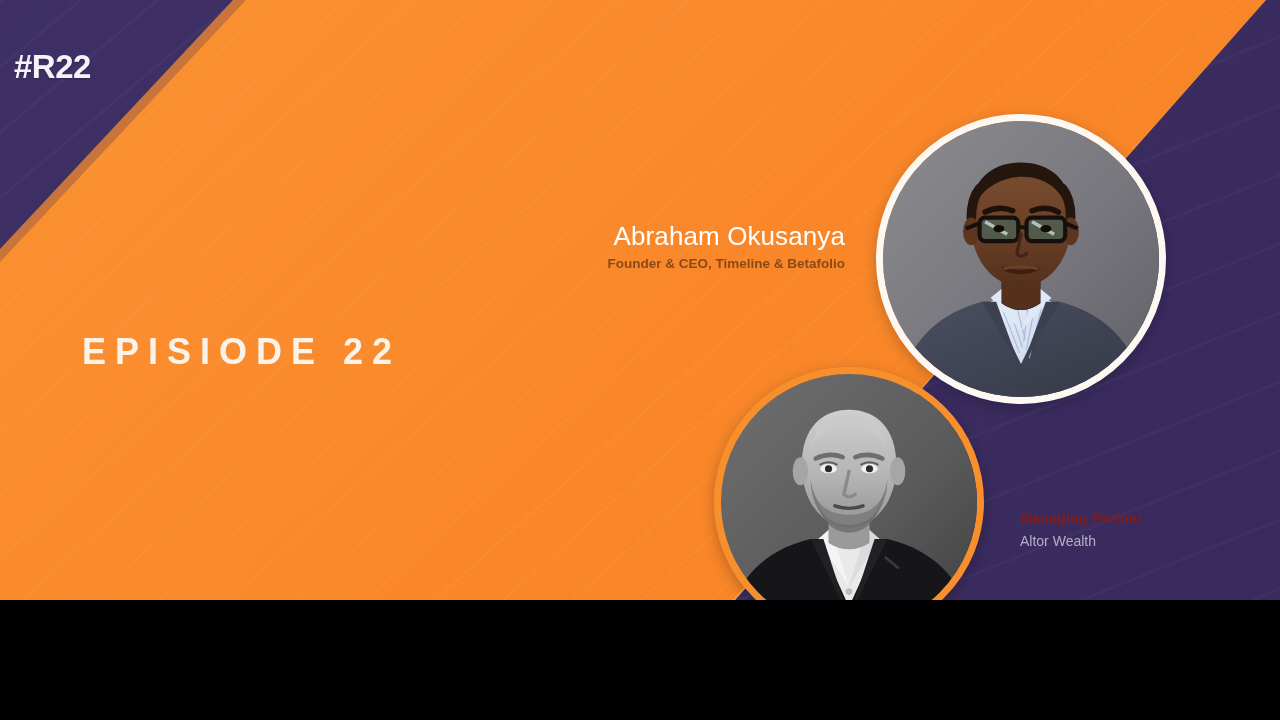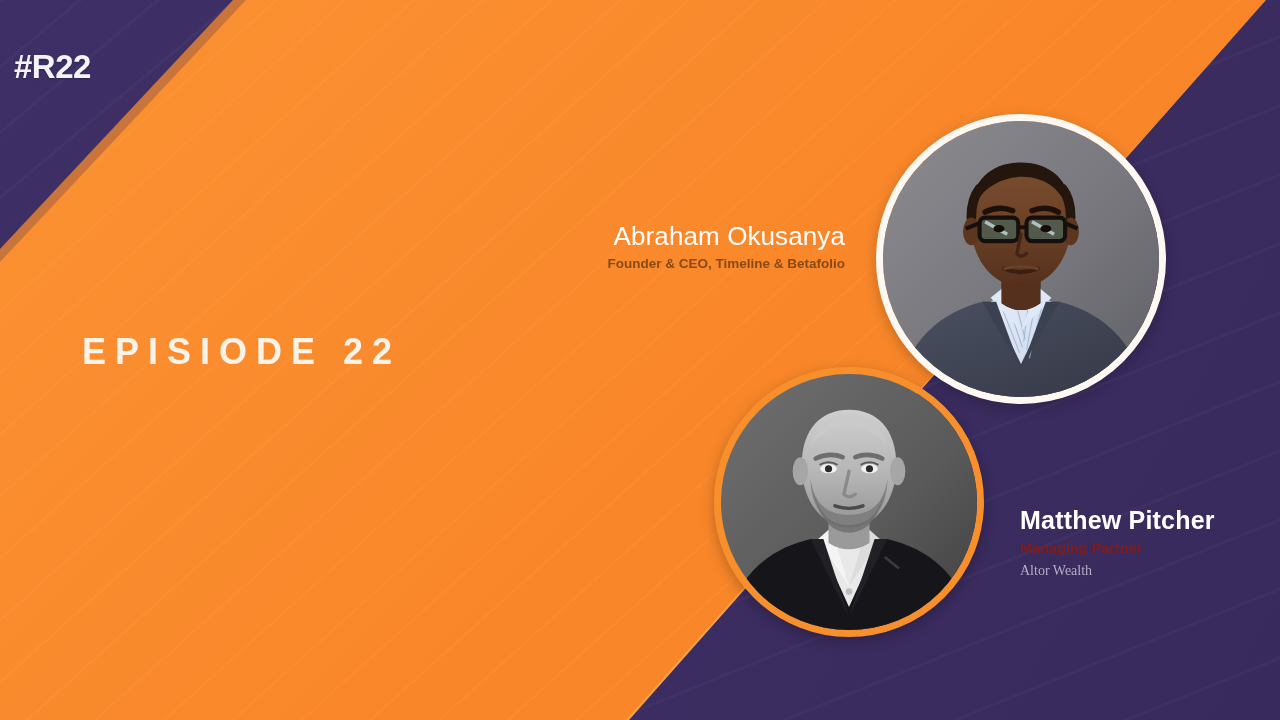--- a/index.html
+++ b/index.html
@@ -1,21 +1,21 @@
 <!DOCTYPE html>
 <html><head>
 <meta charset="utf-8">
 <style>
   html,body{margin:0;padding:0;background:#000;}
   *{box-sizing:border-box;}
 
   #stage{
     position:relative;
     width:1280px;
-    height:720px;
+    height:600px;
     overflow:hidden;
     font-family:"Liberation Sans", sans-serif;
     background:#FA8C28;
   }
 
   
   .layer{position:absolute;inset:0;}
 
   
   .bg-orange{
@@ -159,21 +159,21 @@
   #matthew-text .sp-name{
     font-size:25px;font-weight:bold;color:#FFFFFF;line-height:1.2;
     letter-spacing:0.2px;
   }
   #matthew-text .sp-role{
     margin-top:5px;
     font-size:14.5px;font-weight:bold;color:#7f1d1d;line-height:1.2;
   }
   #matthew-text .sp-org{
     margin-top:6px;
-    font-size:14px;font-weight:normal;color:#B6AEC8;line-height:1.2;font-family:Liberation Serif, serif;
+    font-size:14px;font-weight:normal;color:#B6AEC8;line-height:1.2;
   }
 </style>
 </head>
 <body>
 
 <div id="stage">
 
   <div class="layer bg-orange"></div>
   <div class="layer bg-purple-rim"></div>
   <div class="layer bg-purple"></div>
@@ -321,18 +321,17 @@
       <path d="M91 100 Q100 98 109 100" stroke="#a3a3a3" stroke-width="1.6" fill="none" stroke-linecap="round"></path>
     </svg>
   </div>
 
   <div class="speaker-text" id="abraham-text">
     <div class="sp-name">Abraham Okusanya</div>
     <div class="sp-role">Founder &amp; CEO, Timeline &amp; Betafolio</div>
   </div>
 
   <div class="speaker-text" id="matthew-text">
-    <div class="sp-name">Matthew Pitcher</div>
     <div class="sp-role">Managing Partner</div>
     <div class="sp-org">Altor Wealth</div>
   </div>
 
 </div>
 
 </body></html>

